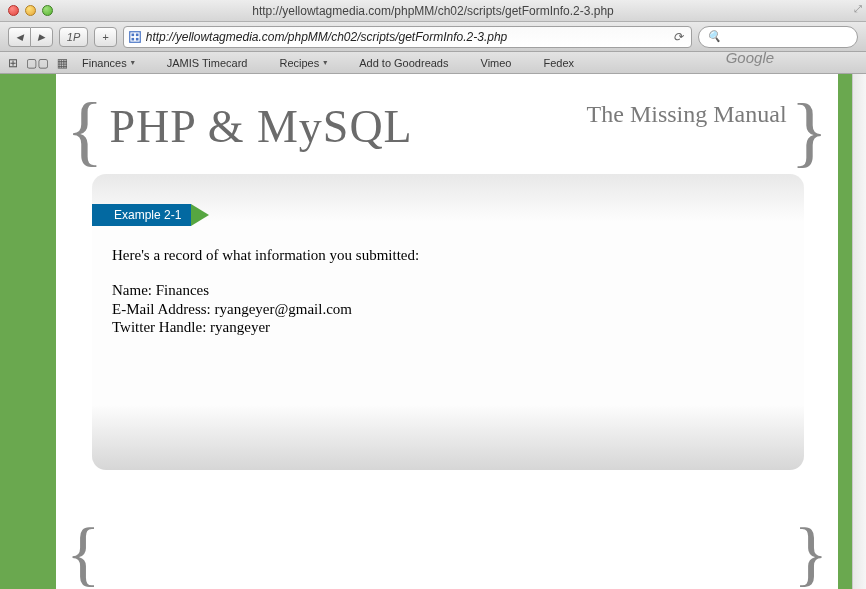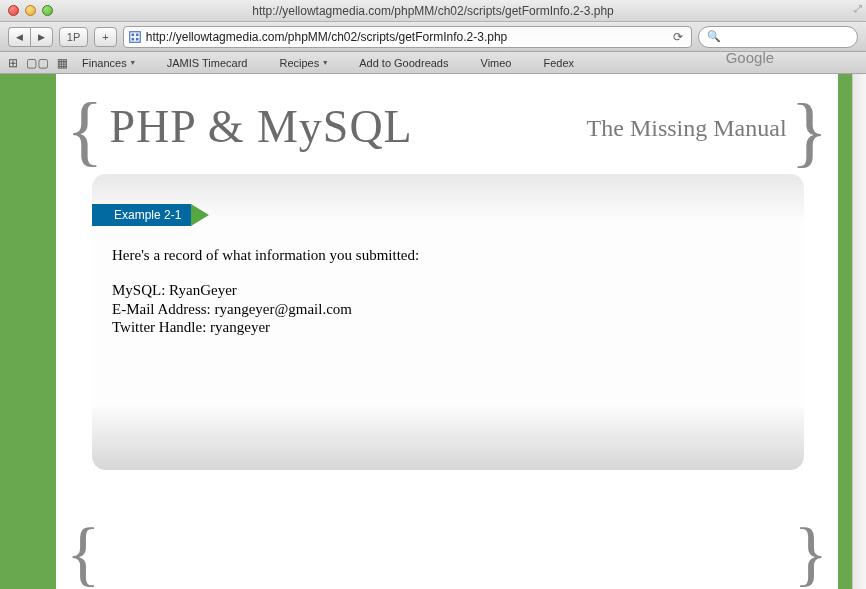--- a/index.html
+++ b/index.html
@@ -9,21 +9,21 @@
 .titlebar { height: 22px; background: linear-gradient(#ededed, #d6d6d6); border-bottom: 1px solid #b0b0b0; display: flex; align-items: center; position: relative; }
 .traffic { display: flex; gap: 6px; padding-left: 8px; }
 .tl { width: 11px; height: 11px; border-radius: 50%; }
 .tl.red { background: radial-gradient(circle at 35% 30%, #ff8b85, #e0443e); border: 1px solid #b3302b; }
 .tl.yellow { background: radial-gradient(circle at 35% 30%, #ffe17a, #e5a53a); border: 1px solid #b38020; }
 .tl.green { background: radial-gradient(circle at 35% 30%, #9fe07a, #58b332); border: 1px solid #3f7f25; }
 .title-text { position: absolute; left: 0; right: 0; text-align: center; font-size: 12px; color: #444; }
 .resize { position: absolute; right: 4px; top: 3px; font-size: 10px; color: #888; }
 
 
-.toolbar { height: 30px; background: linear-gradient(#e9e9e9, #cfcfcf); border-bottom: 1px solid #a6a6a6; display: flex; align-items: center; padding: 0 8px; gap: 6px; }
+.toolbar { height: 30px; background: linear-gradient(#e9e9e9, #cfcfcf); border-bottom: 1px solid #a6a6a6; display: flex; align-items: center; padding: 0 8px; gap: 6px; font-style: italic; }
 .btn-group { display: flex; }
 .tb-btn { height: 20px; background: linear-gradient(#fdfdfd, #e2e2e2); border: 1px solid #9f9f9f; display: flex; align-items: center; justify-content: center; padding: 0 7px; font-size: 11px; color: #555; border-radius: 4px; }
 .btn-group .tb-btn:first-child { border-radius: 4px 0 0 4px; border-right: none; }
 .btn-group .tb-btn:last-child { border-radius: 0 4px 4px 0; }
 .arrow-l::before { content: "◀"; font-size: 9px; color: #555; }
 .arrow-r::before { content: "▶"; font-size: 9px; color: #555; }
 .urlbar { flex: 1; height: 22px; background: linear-gradient(#fafafa,#fff); border: 1px solid #a0a0a0; border-radius: 4px; display: flex; align-items: center; padding: 0 4px; gap: 4px; }
 .favicon { width: 14px; height: 14px; display: inline-flex; align-items: center; justify-content: center; }
 .favicon svg { width: 14px; height: 14px; }
 .urltext { flex: 1; font-size: 12px; color: #222; white-space: nowrap; overflow: hidden; }
@@ -44,21 +44,21 @@
 .viewport { background: #6aa84f; }
 .page-green { position: absolute; inset: 0; background: #6aa84f; }
 .page-white { position: absolute; top: 0; left: 56px; right: 28px; bottom: 0; background: #fff; }
 
 
 .header-row { position: absolute; top: 26px; left: 56px; right: 28px; display: flex; align-items: flex-end; justify-content: space-between; padding: 0 10px; }
 .title-left { display: flex; align-items: center; gap: 6px; }
 .brace { font-family: Georgia, "Times New Roman", serif; font-size: 78px; color: #8a8a8a; line-height: 0.8; }
 .php-title { font-family: Georgia, "Times New Roman", serif; font-size: 46px; color: #6b6b6b; letter-spacing: 1px; margin-bottom: 10px; }
 .subtitle { font-family: Georgia, "Times New Roman", serif; font-size: 24px; color: #7a7a7a; margin-bottom: 6px; }
-.title-right { display: flex; align-items: center; gap: 4px; margin-left: 40px; }
+.title-right { display: flex; align-items: flex-start; gap: 4px; margin-left: 40px; }
 
 
 .panel { position: absolute; top: 100px; left: 92px; right: 62px; height: 296px; border-radius: 14px; background: linear-gradient(#e8e8e8, #fdfdfd 16%, #fdfdfd 78%, #d6d6d6); }
 .example-tag { position: absolute; top: 130px; left: 92px; height: 22px; background: #0369a1; color: #fff; font-size: 12px; display: flex; align-items: center; padding: 0 10px 0 22px; }
 .example-tag::after { content: ""; position: absolute; right: -18px; top: 0; border-left: 18px solid #56a641; border-top: 11px solid transparent; border-bottom: 11px solid transparent; }
 
 .body-text { position: absolute; top: 172px; left: 112px; right: 76px; font-family: "Times New Roman", Times, serif; font-size: 15px; color: #000; line-height: 1.25; }
 .body-text p.intro { margin-bottom: 16px; }
 
 
@@ -140,21 +140,21 @@
 
   <div class="panel"></div>
 
   <div class="example-tag">
     <span>Example 2-1</span>
   </div>
 
   <div class="body-text">
     <p class="intro">Here's a record of what information you submitted:</p>
     <div id="records">
-        <p>MySQL: RyanGeyer</p>
+        <p>Name: Finances</p>
         <p>E-Mail Address: ryangeyer@gmail.com</p>
         <p>Twitter Handle: ryangeyer</p>
       </div>
   </div>
 
   <div class="footer-row">
     <span class="brace">{</span>
     <span class="brace">}</span>
   </div>
 

